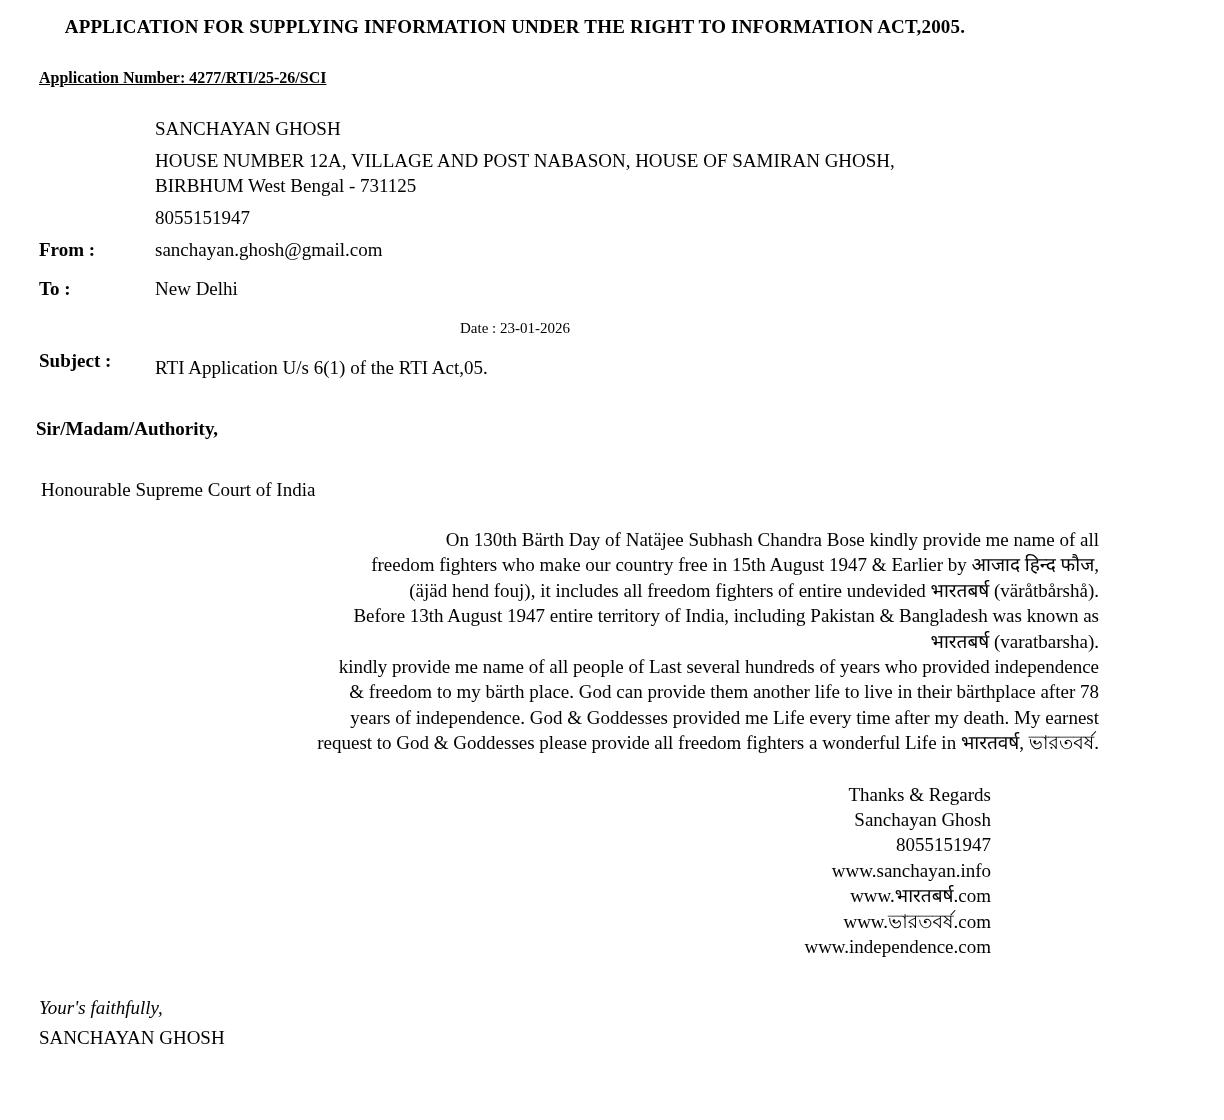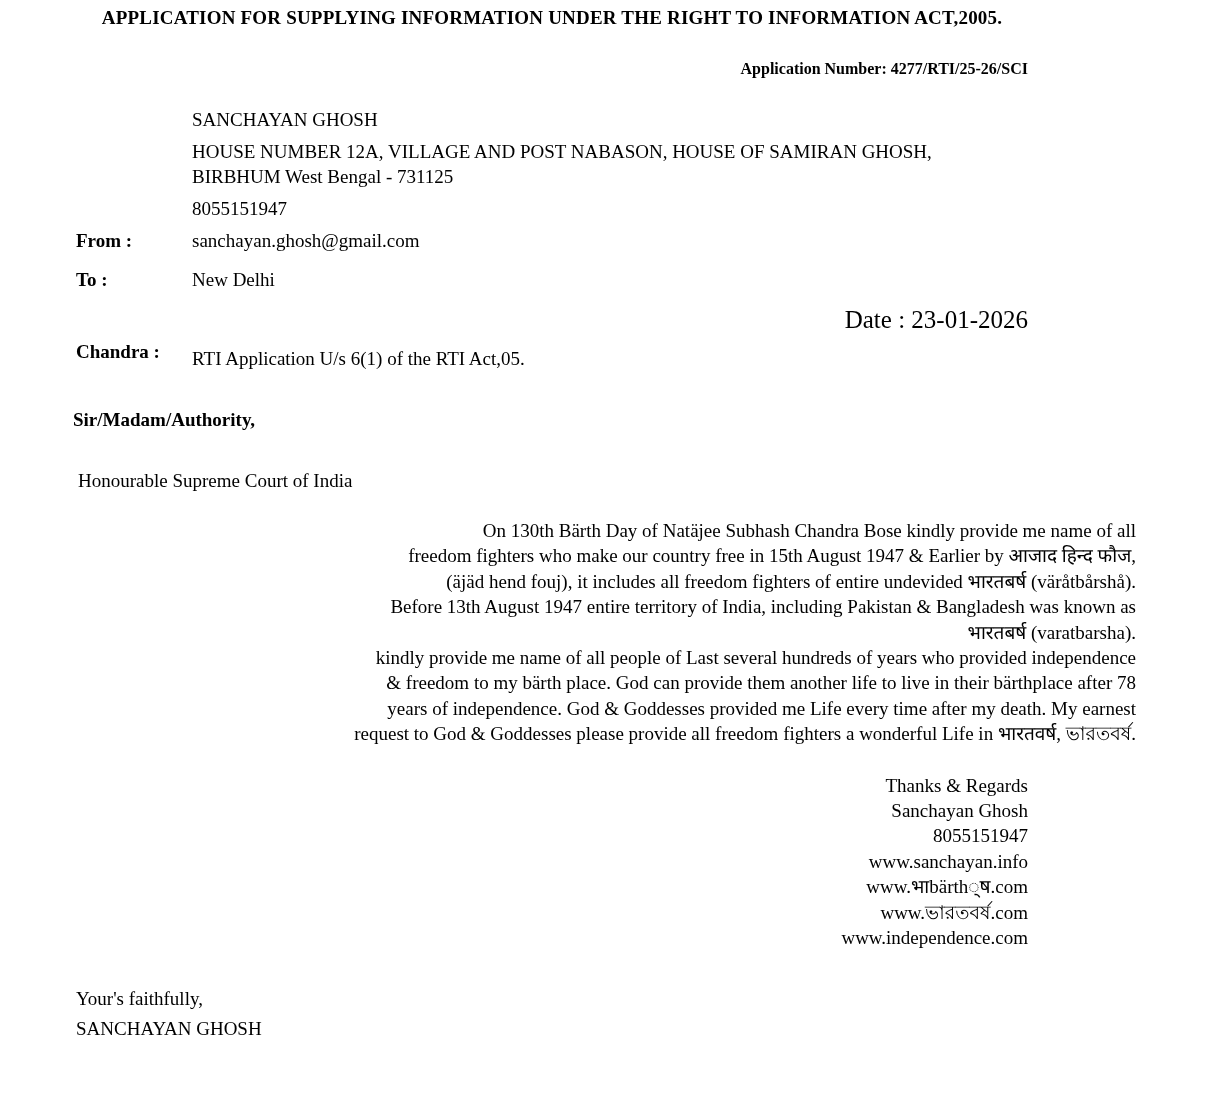--- a/index.html
+++ b/index.html
@@ -11,36 +11,37 @@
     color: #000000;
     overflow: hidden;
   }
   .page {
     width: 1224px;
     height: 1120px;
     background: #ffffff;
   }
   .content {
     width: 952px;
-    margin-left: 76px;
-    padding-top: 5px;
+    margin-left: 39px;
+    padding-top: 14px;
   }
   .doc-title {
     font-size: 19px;
     font-weight: bold;
     text-align: center;
     line-height: 25px;
     letter-spacing: 0.2px;
   }
   .app-number {
     font-size: 16px;
     font-weight: bold;
-    text-align: right;
+    text-align: left;
     line-height: 22px;
     margin-top: 28px;
+    text-decoration: underline;
   }
   .meta {
     margin-top: 27px;
     font-size: 19px;
   }
   .meta-row {
     display: flex;
     align-items: flex-end;
   }
   .meta-label {
@@ -52,23 +53,23 @@
   }
   .meta-value {
     width: 780px;
     line-height: 25px;
   }
   .meta-value .val-line {
     padding-bottom: 7px;
   }
   .to-block { margin-top: 7px; }
   .date-line {
-    font-size: 25px;
+    font-size: 15px;
     line-height: 25px;
-    text-align: right;
+    text-align: center;
     margin-top: 8px;
   }
   .subject-row { margin-top: 7px; }
   .salutation {
     font-size: 19px;
     font-weight: bold;
     line-height: 25px;
     margin-top: 36px;
     margin-left: -3px;
   }
@@ -91,20 +92,21 @@
     font-size: 19px;
     text-align: right;
   }
   .signature-block .sig-line {
     line-height: 25.4px;
   }
   .closing {
     font-size: 19px;
     line-height: 25px;
     margin-top: 35px;
+    font-style: italic;
   }
   .signatory {
     font-size: 19px;
     line-height: 25px;
     margin-top: 5px;
   }
 </style>
 </head>
 <body>
 
@@ -130,21 +132,21 @@
       <div class="meta-row to-block">
         <div class="meta-label">To :</div>
         <div class="meta-value">
           <div class="val-line">New Delhi</div>
         </div>
       </div>
 
       <div class="date-line">Date : 23-01-2026</div>
 
       <div class="meta-row subject-row">
-        <div class="meta-label">Chandra :</div>
+        <div class="meta-label">Subject :</div>
         <div class="meta-value">RTI Application U/s 6(1) of the RTI Act,05.</div>
       </div>
 
     </div>
 
     <div class="salutation">Sir/Madam/Authority,</div>
 
     <div class="greeting">Honourable Supreme Court of India</div>
 
     <div class="body-text">On 130th Bärth Day of Natäjee Subhash Chandra Bose kindly provide me name of all
@@ -155,21 +157,21 @@
 kindly provide me name of all people of Last several hundreds of years who provided independence
 &amp; freedom to my bärth place. God can provide them another life to live in their bärthplace after 78
 years of independence. God &amp; Goddesses provided me Life every time after my death. My earnest
 request to God &amp; Goddesses please provide all freedom fighters a wonderful Life in भारतवर्ष, ভারতবর্ষ.</div>
 
     <div class="signature-block">
       <div class="sig-line">Thanks &amp; Regards</div>
       <div class="sig-line">Sanchayan Ghosh</div>
       <div class="sig-line">8055151947</div>
       <div class="sig-line">www.sanchayan.info</div>
-      <div class="sig-line">www.भाbärth्ष.com</div>
+      <div class="sig-line">www.भारतबर्ष.com</div>
       <div class="sig-line">www.ভারতবর্ষ.com</div>
       <div class="sig-line">www.independence.com</div>
     </div>
 
     <div class="closing">Your's faithfully,</div>
 
     <div class="signatory">SANCHAYAN GHOSH</div>
 
   </div>
 </div>

